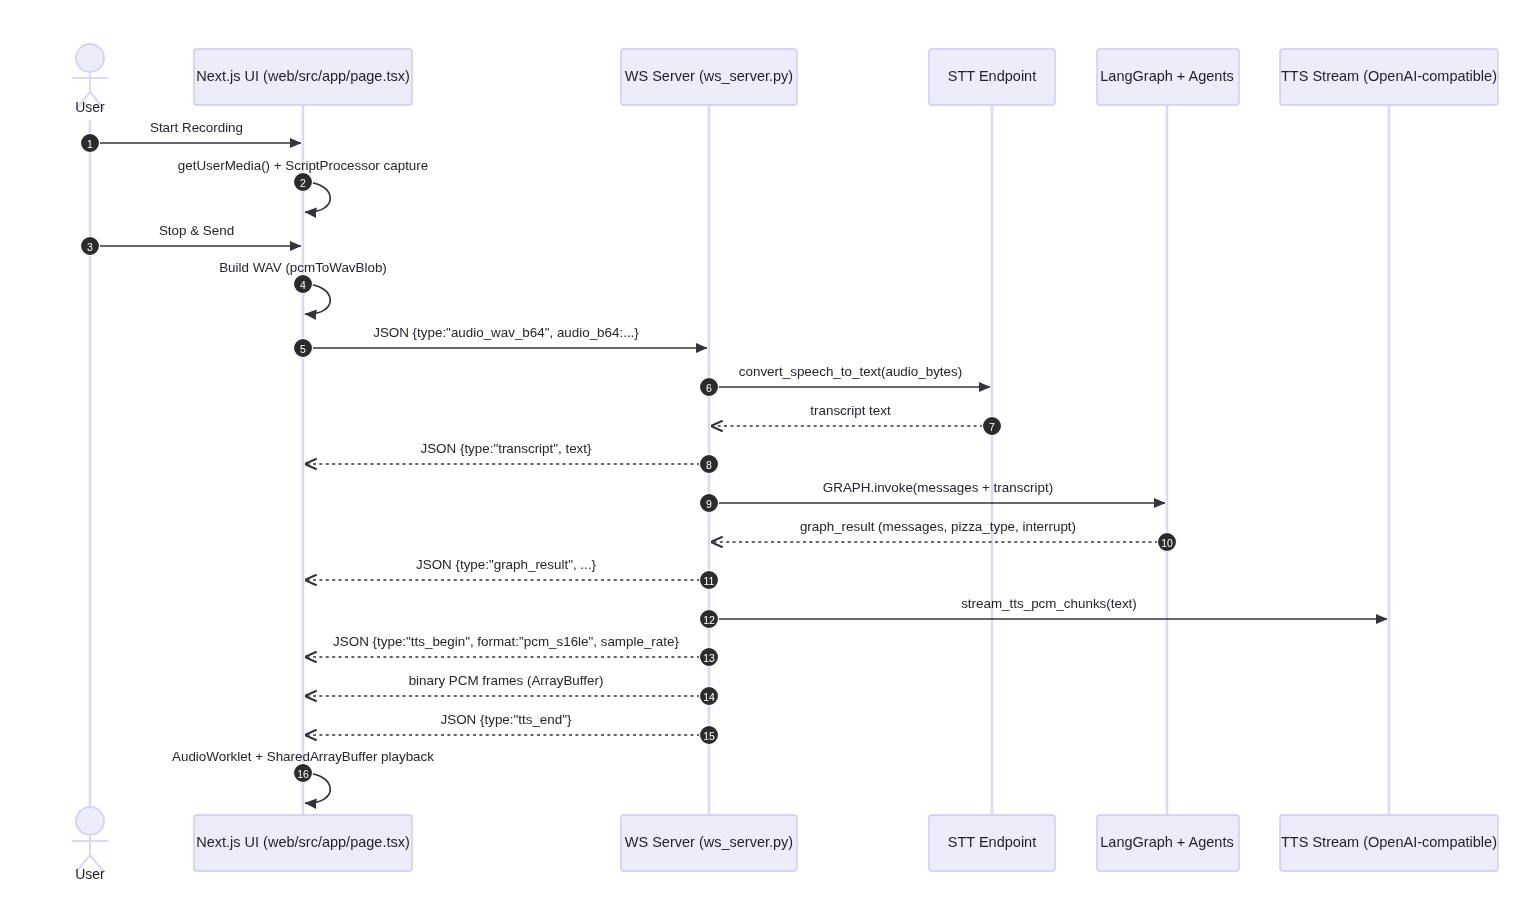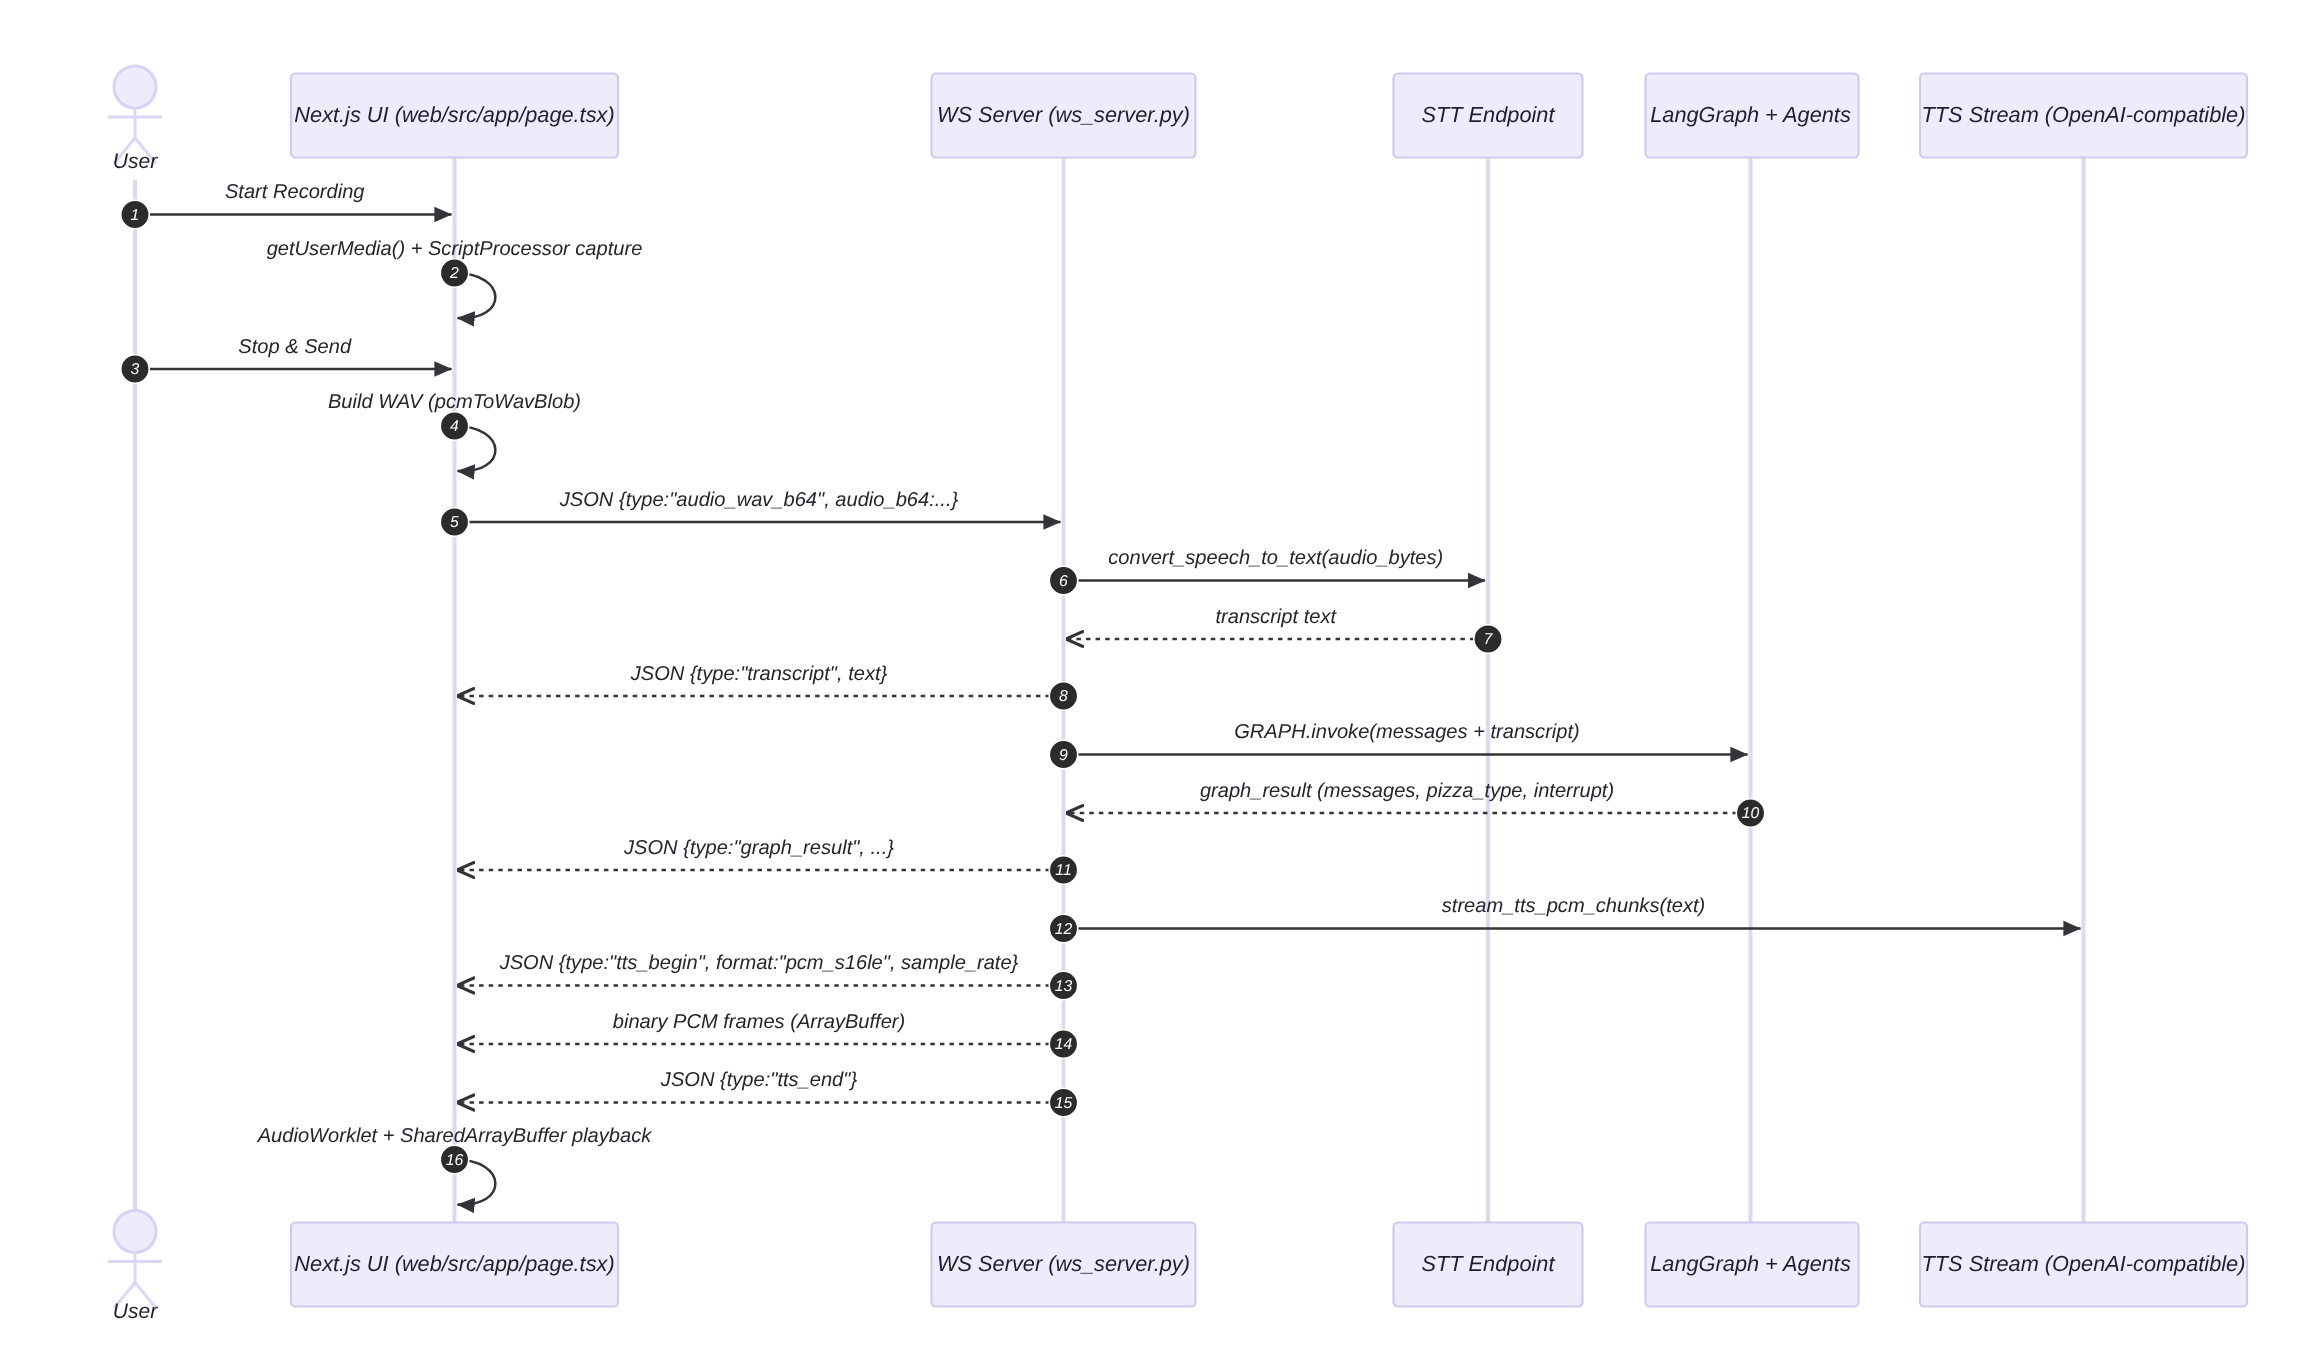--- a/index.html
+++ b/index.html
@@ -10,21 +10,20 @@
   body {
     width: 1532px;
     height: 904px;
     font-family: "Liberation Sans", sans-serif;
     overflow: hidden;
   }
   #diagram-root {
     position: relative;
     width: 1532px;
     height: 734px;
-    font-style: italic;
   }
   svg#seq-svg {
     position: absolute;
     top: 0;
     left: 0;
     width: 1532px;
     height: 904px;
     display: block;
   }
   .participant-box {

